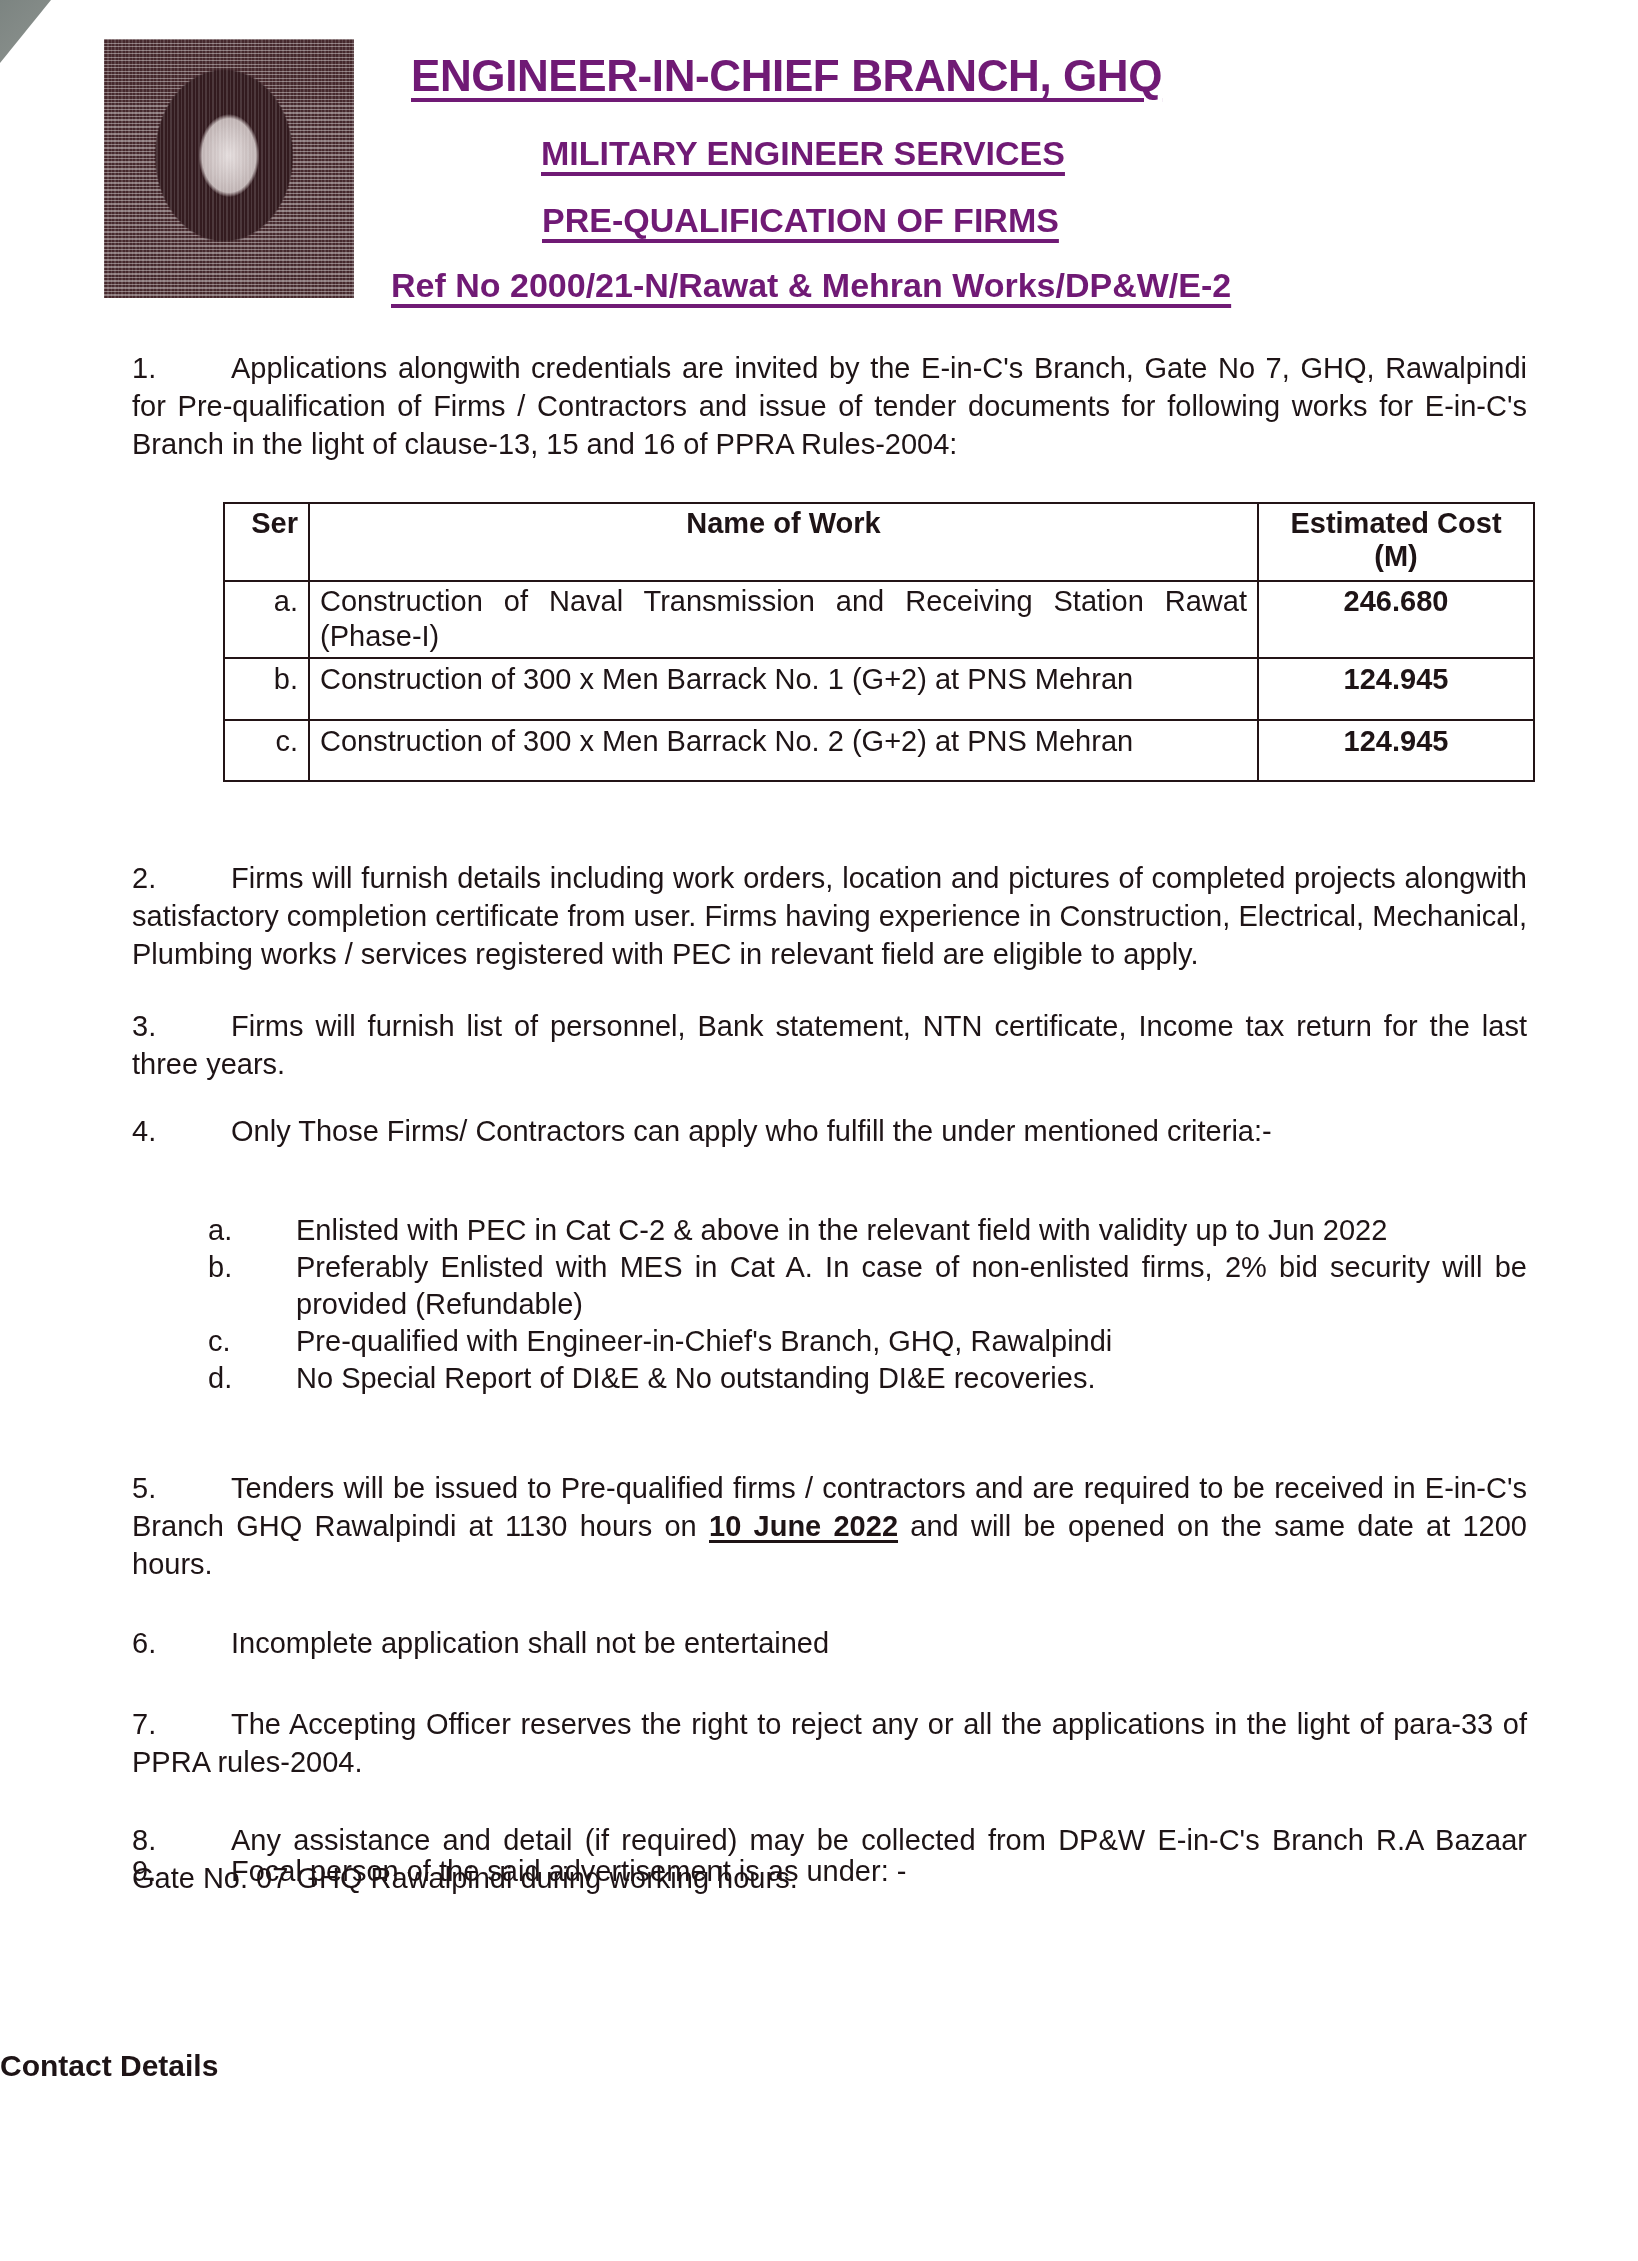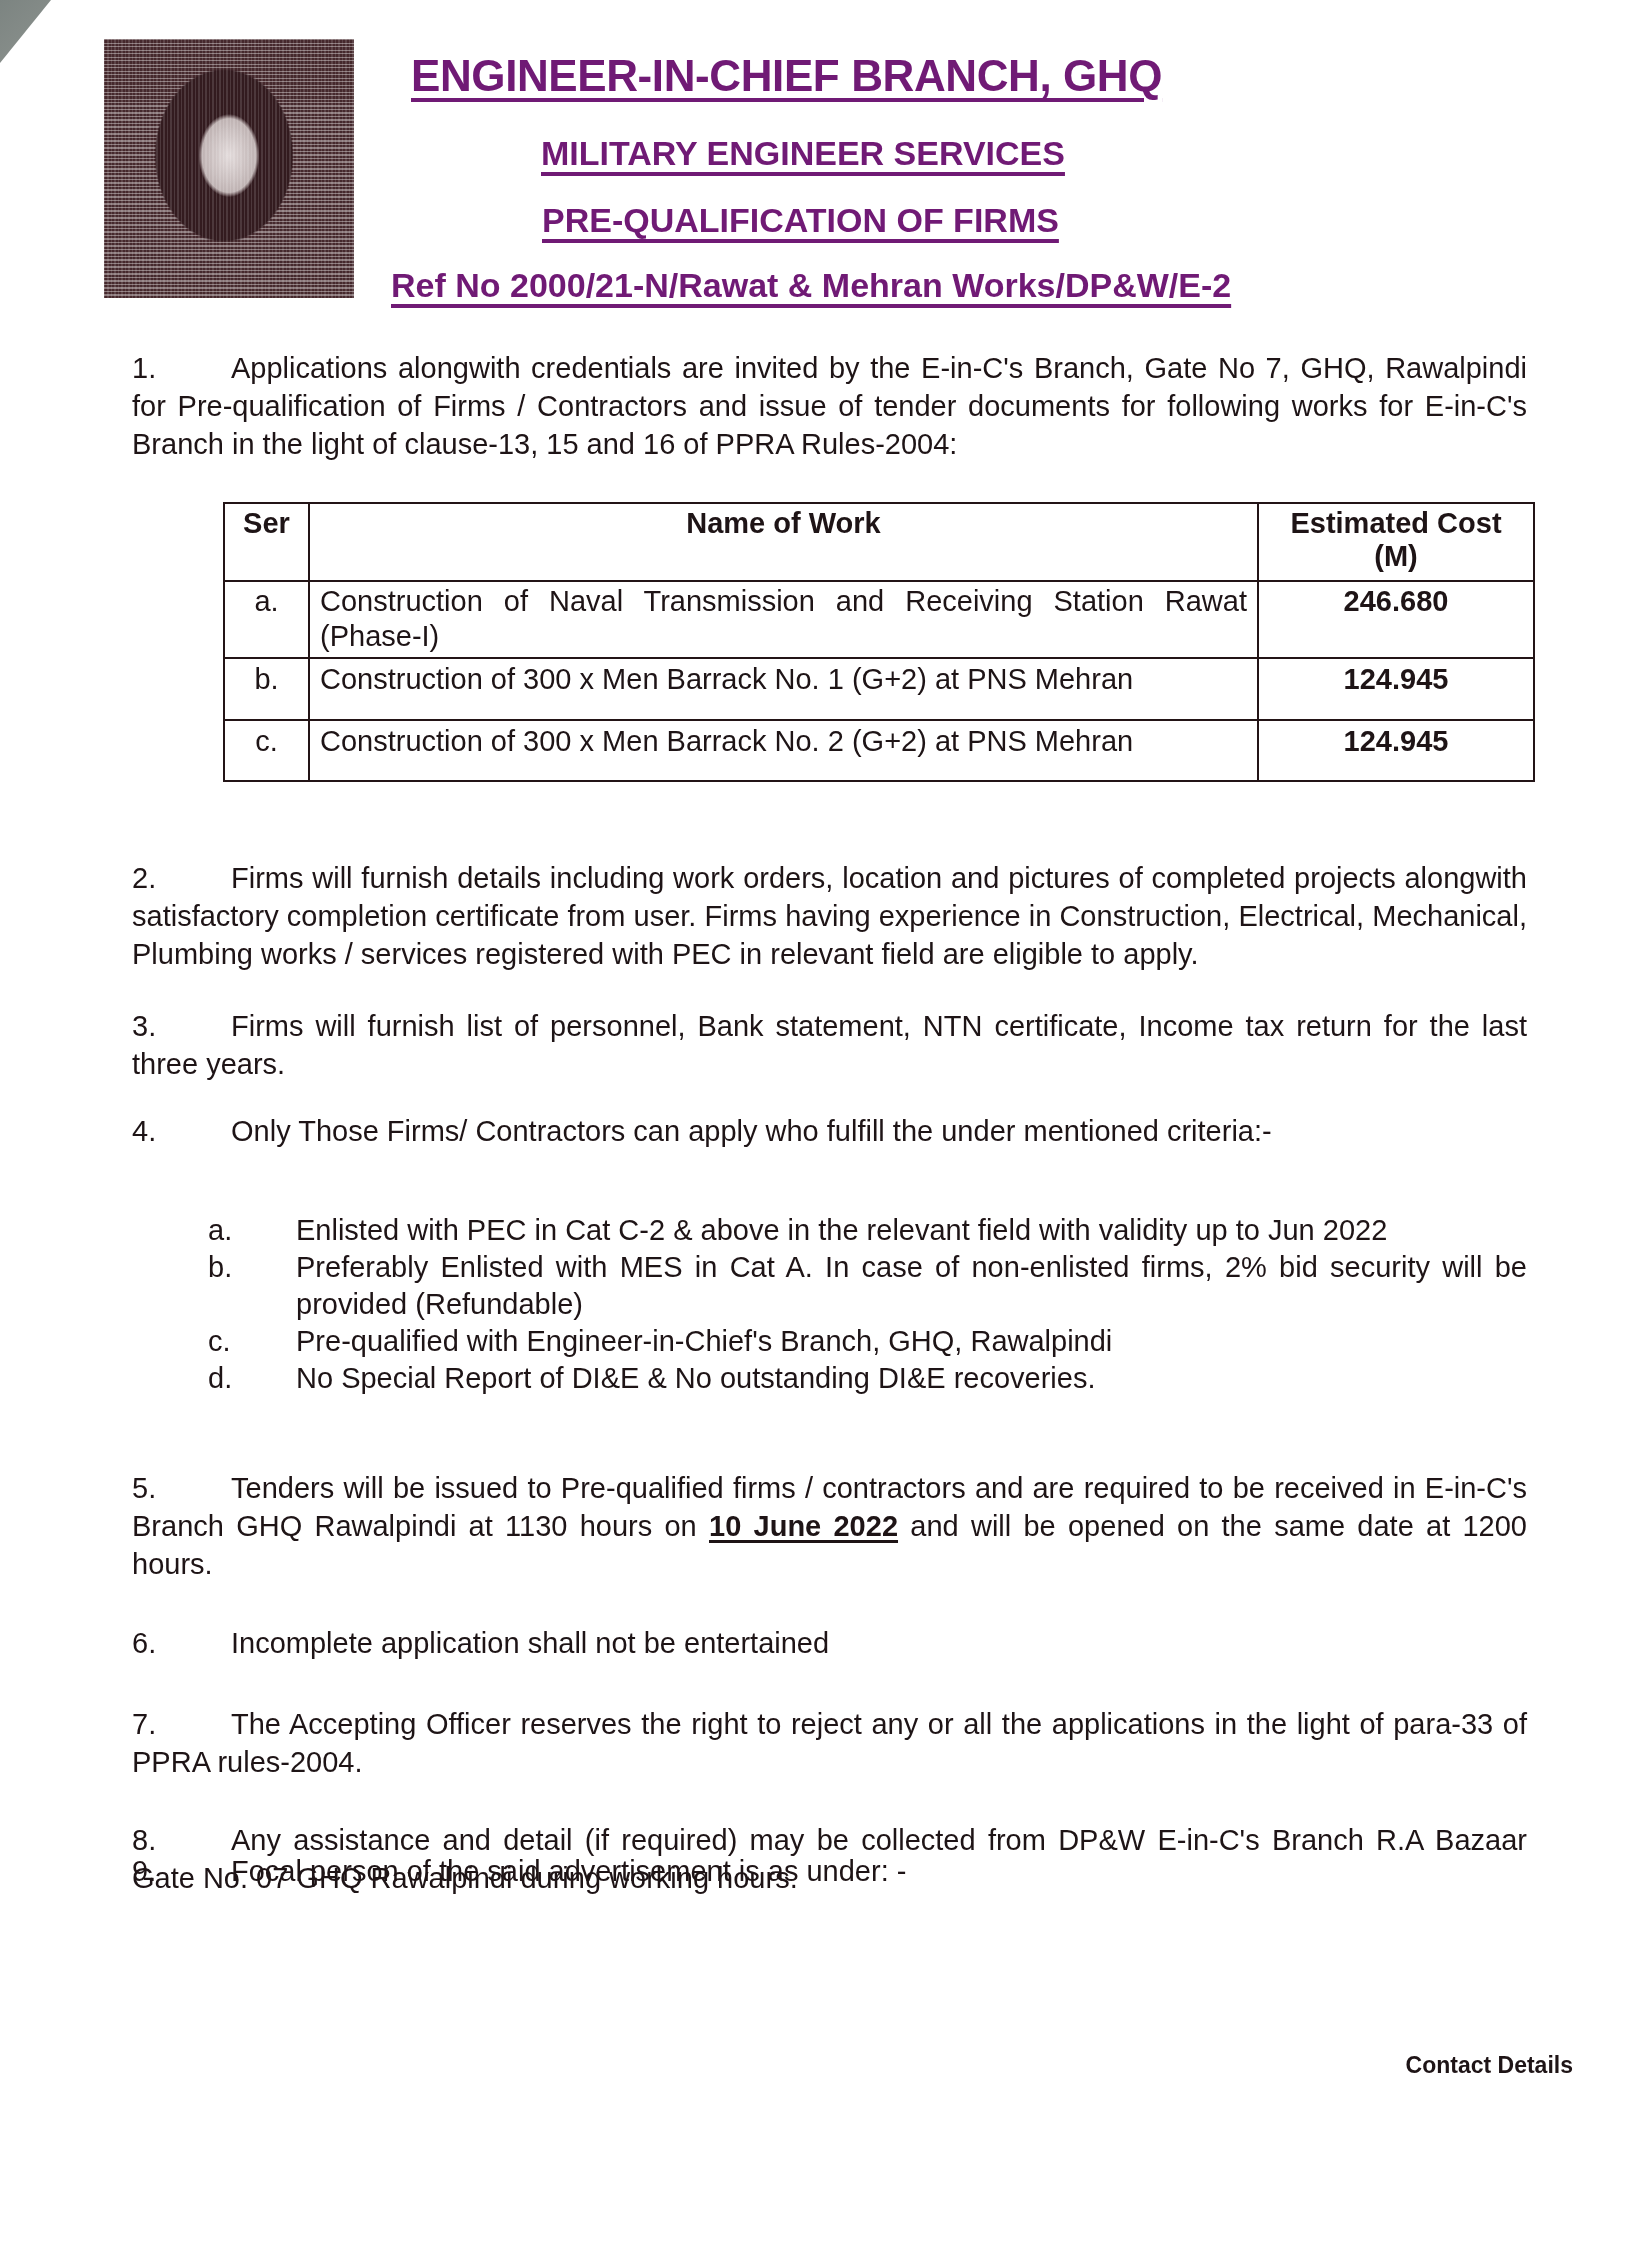--- a/index.html
+++ b/index.html
@@ -43,31 +43,31 @@
   .p8 { top: 1821px; }
   .p9 { top: 1852px; }
   .bold-u { font-weight: bold; text-decoration: underline; text-decoration-thickness: 2.8px; text-underline-offset: 4.2px; }
 
   table.works {
     position: absolute; left: 223px; top: 502px; width: 1312px;
     border-collapse: collapse; font-size: 29px;
   }
   table.works th, table.works td { border: 2.1px solid #231416; padding: 2.8px 10px; vertical-align: top; }
   table.works th { font-weight: bold; height: 70px; }
-  .c-ser { width: 63px; text-align: center; }
+  .c-ser { width: 63px; text-align: right; }
   .c-name { text-align: justify; }
   .c-cost { width: 254px; text-align: center; font-weight: bold; }
   table.works td { height: 54px; line-height: 35px; }
 
   .subs { position: absolute; left: 208px; top: 1212px; width: 1319px; font-size: 29px; line-height: 37px; }
   .sub { display: flex; }
   .sub .l { width: 88px; flex: none; }
   .sub .t { flex: 1; text-align: justify; }
 
-  .contact { position: absolute; left: 0; width: 1573px; text-align: right; font-weight: bold; font-size: 23px; line-height: 39px; top: 2046px; }
+  .contact { position: absolute; left: 0; width: 1573px; text-align: left; font-weight: bold; font-size: 30px; line-height: 39px; top: 2046px; }
 </style>
 </head>
 <body>
 
 <div class="corner"></div>
 <div class="logo"></div>
 
 <div class="h h1">ENGINEER-IN-CHIEF BRANCH, GHQ</div>
 <div class="h h2">MILITARY ENGINEER SERVICES</div>
 <div class="h h3">PRE-QUALIFICATION OF FIRMS</div>

